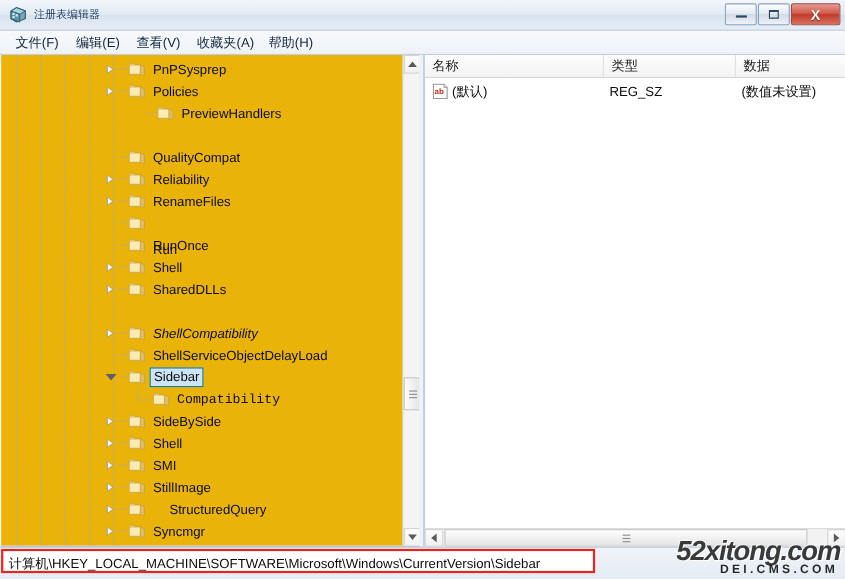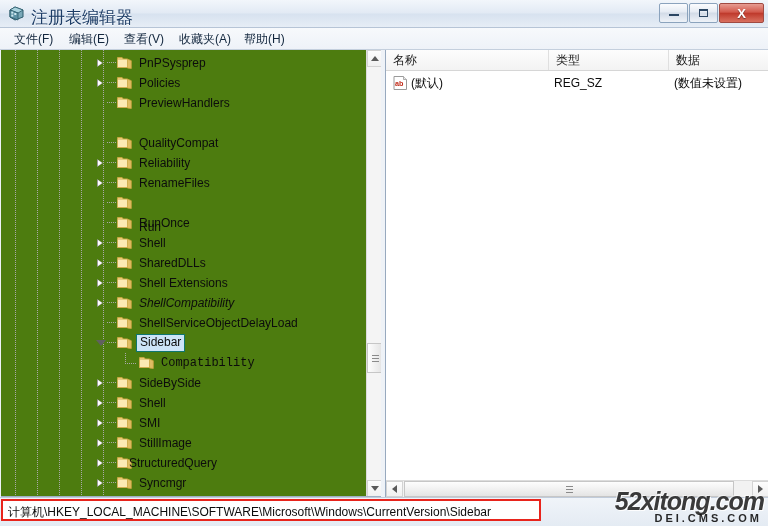--- a/index.html
+++ b/index.html
@@ -19,21 +19,21 @@
     position:absolute;left:0;top:0;width:768px;height:28px;
     background:linear-gradient(180deg,#f2f6fb 0%,#e2eaf4 48%,#d7e2ef 52%,#e6edf6 100%);
     border-bottom:1px solid #b6c4d6;
     box-sizing:border-box;
   }
   .title-icon{
     position:absolute;left:8px;top:5px;width:17px;height:17px;
   }
   .title-text{
     position:absolute;left:31px;top:6px;
-    font-size:17px;color:#1c3c66;white-space:nowrap;
+    font-size:10px;color:#1c3c66;white-space:nowrap;
     text-shadow:0 1px 0 rgba(255,255,255,.85);
   }
   .winbtns{position:absolute;right:4px;top:3px;height:21px;display:flex;}
   .wb{
     width:29px;height:20px;margin-left:1px;
     border:1px solid #8ba3bd;border-radius:2px;
     background:linear-gradient(180deg,#fbfcfe 0%,#e5ebf3 45%,#d2dbe7 50%,#eef2f8 100%);
     display:flex;align-items:center;justify-content:center;
     box-sizing:border-box;
   }
@@ -76,21 +76,21 @@
     border-left:1px solid #97a9bf;
   }
   .splitter{
     position:absolute;left:381px;top:0;width:4px;height:447px;
     background:#eef2f7;
   }
 
   
   .treeviewport{
     position:absolute;left:0;top:0;width:366px;height:461px;overflow:hidden;
-    background:#4d7c0f;
+    background:#eab308;
   }
   .guideline{
     position:absolute;top:0;width:0;height:447px;
     border-left:1px dotted #a9a9a9;
   }
   .tnode{
     position:absolute;left:0;height:20px;width:366px;
   }
   .tw{
     position:absolute;left:0;top:0;width:16px;height:20px;
@@ -291,21 +291,21 @@
               <span class="tri-o"></span>
               <span class="tri-i"></span>
             </div>
             <span class="folder" style="left: 116px;"><svg width="15" height="13" viewBox="0 0 15 13">
                 <path d="M0.5 1.5 h4.6 l1.3 1.6 h4.1 v8.4 h-10 z" fill="#f4d98a" stroke="#c9a43e" stroke-width="0.8"></path>
                 <path d="M10.5 3.1 l3.8 1.6 v7.8 l-3.8 -0.4 z" fill="#e0bd63" stroke="#c9a43e" stroke-width="0.8"></path>
                 <path d="M0.5 11.5 v-8.4 h10 v8.4 z" fill="#fbeab4" stroke="#c9a43e" stroke-width="0.7"></path>
               </svg></span>
             <span class="tlabel" style="left: 135px;">Policies</span>
           </div>
-          <div class="tnode" style="top: 43px;">
+          <div class="tnode" style="top: 43px; margin-left: 26px;">
             <div class="dashh" style="left: 106px;"></div>
             <span class="folder" style="left: 116px;"><svg width="15" height="13" viewBox="0 0 15 13">
                 <path d="M0.5 1.5 h4.6 l1.3 1.6 h4.1 v8.4 h-10 z" fill="#f4d98a" stroke="#c9a43e" stroke-width="0.8"></path>
                 <path d="M10.5 3.1 l3.8 1.6 v7.8 l-3.8 -0.4 z" fill="#e0bd63" stroke="#c9a43e" stroke-width="0.8"></path>
                 <path d="M0.5 11.5 v-8.4 h10 v8.4 z" fill="#fbeab4" stroke="#c9a43e" stroke-width="0.7"></path>
               </svg></span>
             <span class="tlabel" style="left: 135px;">PreviewHandlers</span>
           </div>
           <div class="tnode" style="top: 83px; text-align: center;">
             <div class="dashh" style="left: 106px;"></div>
@@ -378,33 +378,20 @@
             <div class="tw" style="left: 94px;">
               <span class="tri-o"></span>
               <span class="tri-i"></span>
             </div>
             <span class="folder" style="left: 116px;"><svg width="15" height="13" viewBox="0 0 15 13">
                 <path d="M0.5 1.5 h4.6 l1.3 1.6 h4.1 v8.4 h-10 z" fill="#f4d98a" stroke="#c9a43e" stroke-width="0.8"></path>
                 <path d="M10.5 3.1 l3.8 1.6 v7.8 l-3.8 -0.4 z" fill="#e0bd63" stroke="#c9a43e" stroke-width="0.8"></path>
                 <path d="M0.5 11.5 v-8.4 h10 v8.4 z" fill="#fbeab4" stroke="#c9a43e" stroke-width="0.7"></path>
               </svg></span>
             <span class="tlabel" style="left: 135px;">SharedDLLs</span>
-          </div>
-          <div class="tnode" style="top: 223px;">
-            <div class="dashh" style="left: 106px;"></div>
-            <div class="tw" style="left: 94px;">
-              <span class="tri-o"></span>
-              <span class="tri-i"></span>
-            </div>
-            <span class="folder" style="left: 116px;"><svg width="15" height="13" viewBox="0 0 15 13">
-                <path d="M0.5 1.5 h4.6 l1.3 1.6 h4.1 v8.4 h-10 z" fill="#f4d98a" stroke="#c9a43e" stroke-width="0.8"></path>
-                <path d="M10.5 3.1 l3.8 1.6 v7.8 l-3.8 -0.4 z" fill="#e0bd63" stroke="#c9a43e" stroke-width="0.8"></path>
-                <path d="M0.5 11.5 v-8.4 h10 v8.4 z" fill="#fbeab4" stroke="#c9a43e" stroke-width="0.7"></path>
-              </svg></span>
-            <span class="tlabel" style="left: 135px;">Shell Extensions</span>
           </div>
           <div class="tnode" style="top: 243px; font-style: italic;">
             <div class="dashh" style="left: 106px;"></div>
             <div class="tw" style="left: 94px;">
               <span class="tri-o"></span>
               <span class="tri-i"></span>
             </div>
             <span class="folder" style="left: 116px;"><svg width="15" height="13" viewBox="0 0 15 13">
                 <path d="M0.5 1.5 h4.6 l1.3 1.6 h4.1 v8.4 h-10 z" fill="#f4d98a" stroke="#c9a43e" stroke-width="0.8"></path>
                 <path d="M10.5 3.1 l3.8 1.6 v7.8 l-3.8 -0.4 z" fill="#e0bd63" stroke="#c9a43e" stroke-width="0.8"></path>
@@ -498,21 +485,21 @@
             <div class="dashh" style="left: 106px;"></div>
             <div class="tw" style="left: 94px;">
               <span class="tri-o"></span>
               <span class="tri-i"></span>
             </div>
             <span class="folder" style="left: 116px;"><svg width="15" height="13" viewBox="0 0 15 13">
                 <path d="M0.5 1.5 h4.6 l1.3 1.6 h4.1 v8.4 h-10 z" fill="#f4d98a" stroke="#c9a43e" stroke-width="0.8"></path>
                 <path d="M10.5 3.1 l3.8 1.6 v7.8 l-3.8 -0.4 z" fill="#e0bd63" stroke="#c9a43e" stroke-width="0.8"></path>
                 <path d="M0.5 11.5 v-8.4 h10 v8.4 z" fill="#fbeab4" stroke="#c9a43e" stroke-width="0.7"></path>
               </svg></span>
-            <span class="tlabel" style="left: 125px;">StructuredQuery</span>
+            <span class="tlabel" style="left: 150px;">StructuredQuery</span>
           </div>
           <div class="tnode" style="top: 423px;">
             <div class="dashh" style="left: 106px;"></div>
             <div class="tw" style="left: 94px;">
               <span class="tri-o"></span>
               <span class="tri-i"></span>
             </div>
             <span class="folder" style="left: 116px;"><svg width="15" height="13" viewBox="0 0 15 13">
                 <path d="M0.5 1.5 h4.6 l1.3 1.6 h4.1 v8.4 h-10 z" fill="#f4d98a" stroke="#c9a43e" stroke-width="0.8"></path>
                 <path d="M10.5 3.1 l3.8 1.6 v7.8 l-3.8 -0.4 z" fill="#e0bd63" stroke="#c9a43e" stroke-width="0.8"></path>

